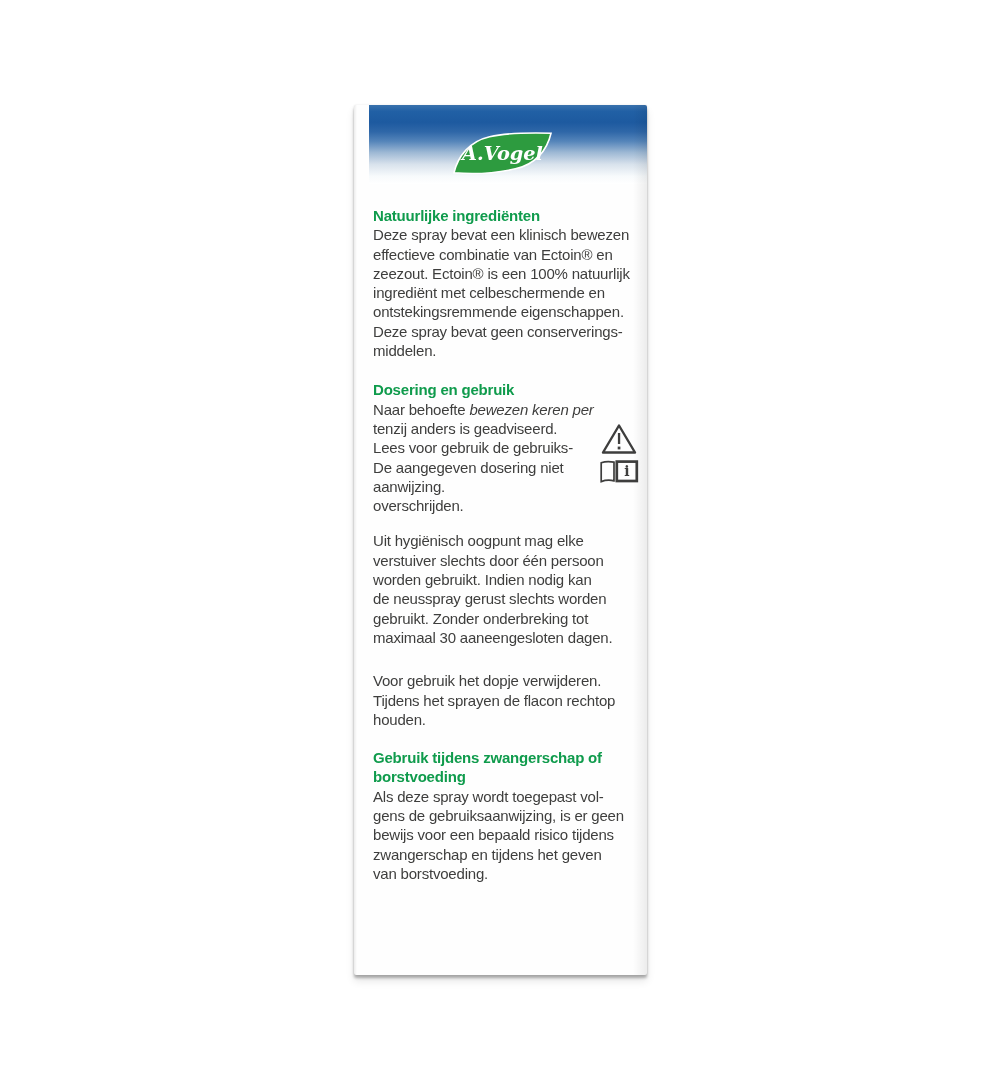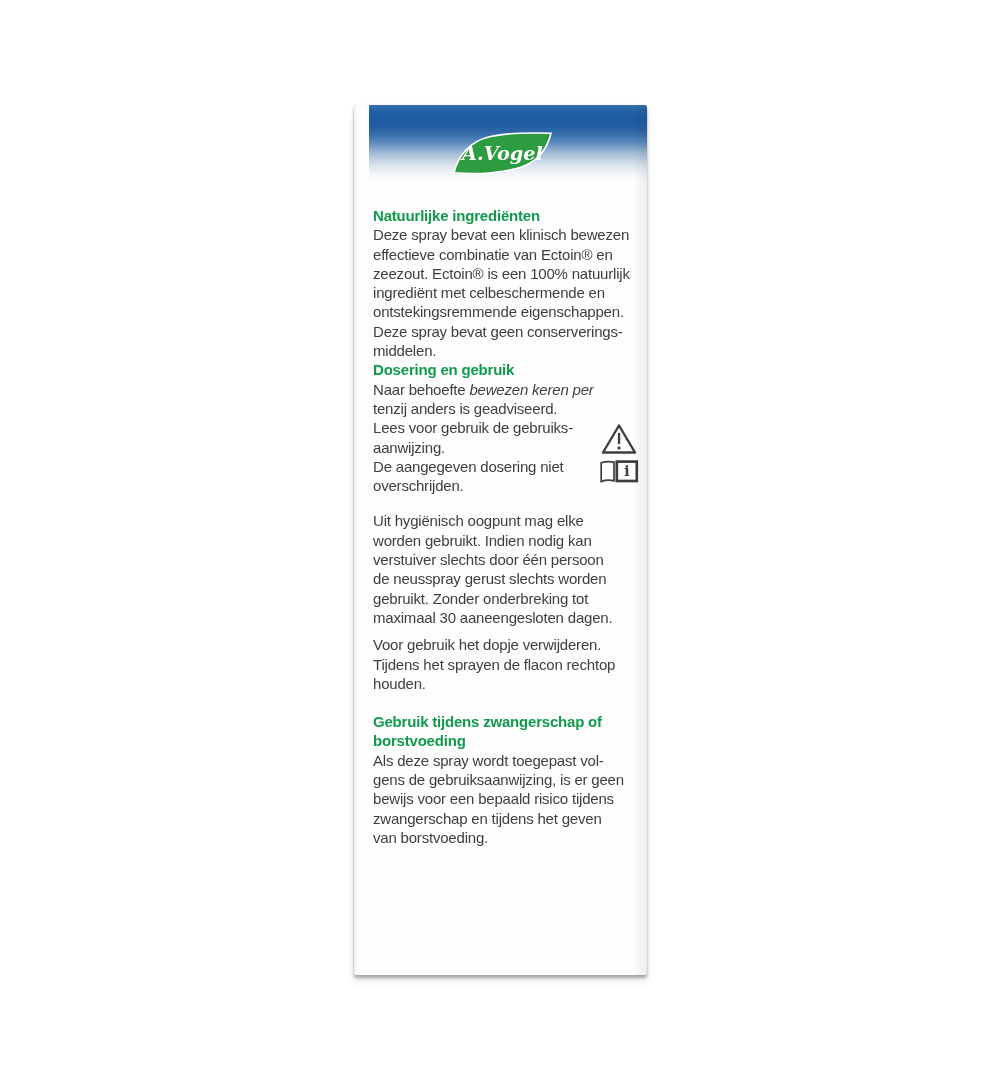--- a/index.html
+++ b/index.html
@@ -75,23 +75,23 @@
     line-height: 19.3px;
     letter-spacing: -0.2px;
   }
   .sec-heading {
     color: #0f9b4c;
     font-weight: bold;
   }
   .line { white-space: nowrap; }
   .it { font-style: italic; }
   .m-ingredients { margin-top: 22px; }
-  .m-dosage { }
+  .m-dosage { margin-top: 20px; }
   .m-hygiene { margin-top: 16px; }
-  .m-before-use { margin-top: 8px; }
+  .m-before-use { margin-top: 24px; }
   .m-pregnancy { margin-top: 19px; }
   .symbols {
     position: absolute;
     left: 244px;
     top: 317px;
     width: 42px;
     display: flex;
     flex-direction: column;
     align-items: center;
   }
@@ -122,29 +122,29 @@
         <div class="line">ontstekingsremmende eigenschappen.</div>
         <div class="line">Deze spray bevat geen conserverings-</div>
         <div class="line">middelen.</div>
       </div>
 
       <div class="m-dosage">
         <div class="sec-heading line">Dosering en gebruik</div>
         <div class="line"><span>Naar behoefte </span><span class="it">bewezen keren per</span></div>
         <div class="line">tenzij anders is geadviseerd.</div>
         <div class="line">Lees voor gebruik de gebruiks-</div>
+        <div class="line">De aangegeven dosering niet</div>
         <div class="line">aanwijzing.</div>
-        <div class="line">De aangegeven dosering niet</div>
         <div class="line">overschrijden.</div>
       </div>
 
       <div class="m-hygiene">
         <div class="line">Uit hygiënisch oogpunt mag elke</div>
+        <div class="line">verstuiver slechts door één persoon</div>
         <div class="line">worden gebruikt. Indien nodig kan</div>
-        <div class="line">verstuiver slechts door één persoon</div>
         <div class="line">de neusspray gerust slechts worden</div>
         <div class="line">gebruikt. Zonder onderbreking tot</div>
         <div class="line">maximaal 30 aaneengesloten dagen.</div>
       </div>
 
       <div class="m-before-use">
         <div class="line">Voor gebruik het dopje verwijderen.</div>
         <div class="line">Tijdens het sprayen de flacon rechtop</div>
         <div class="line">houden.</div>
       </div>

